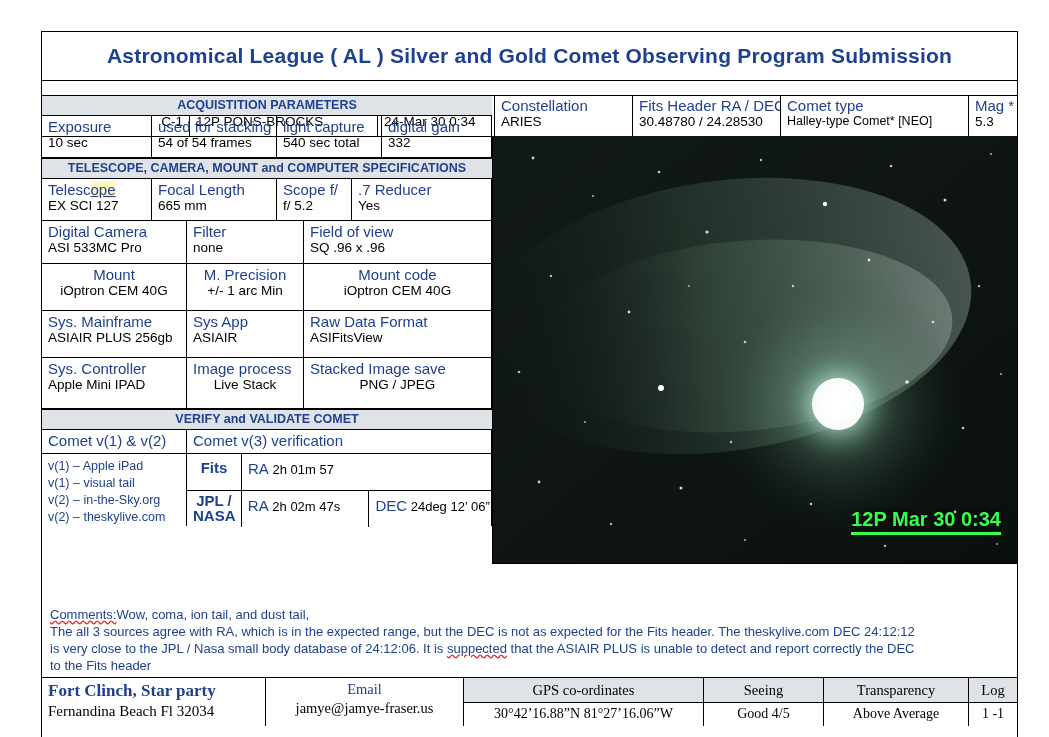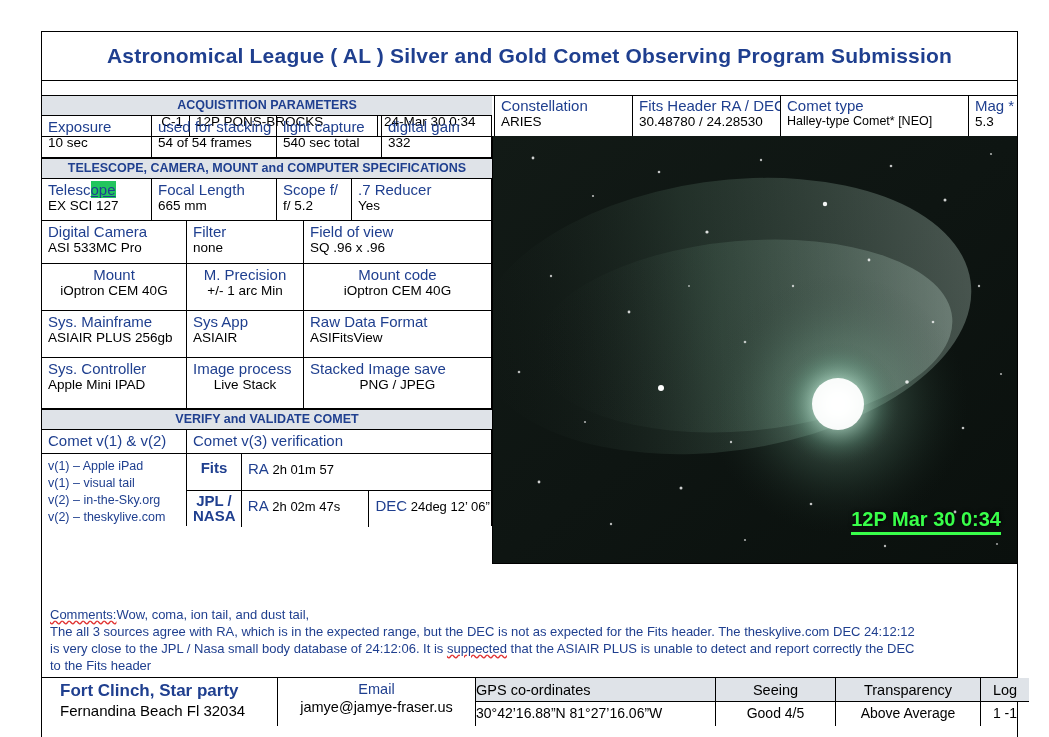--- a/index.html
+++ b/index.html
@@ -134,25 +134,26 @@
     font-size: 13px;
     line-height: 17px;
   }
   .comment-line .under-red {
     text-decoration: underline;
     text-decoration-color: #e03030;
     text-decoration-style: wavy;
   }
   .footer {
     position: absolute;
-    left: 12px;
+    left: 0;
     top: 646px;
     width: 975px;
     height: 48px;
     display: flex;
+    font-family: Liberation Serif, serif;
   }
   .foot-a {
     width: 224px;
     border-right: 1px solid #000;
     box-sizing: border-box;
     padding: 2px 6px;
   }
   .foot-title {
     color: #1f3f8f;
     font-weight: bold;
@@ -169,21 +170,21 @@
   .foot-b .lbl2 {
     color: #1f3f8f;
     font-size: 14.5px;
     padding-top: 3px;
   }
   .foot-b .v2 { font-size: 14.5px; padding-top: 2px; }
   .foot-c {
     width: 240px;
     border-right: 1px solid #000;
     box-sizing: border-box;
-    text-align: left;
+    text-align: center;
   }
   .foot-d {
     width: 120px;
     border-right: 1px solid #000;
     box-sizing: border-box;
     text-align: center;
   }
   .foot-e {
     width: 145px;
     border-right: 1px solid #000;
@@ -195,21 +196,21 @@
     box-sizing: border-box;
     text-align: center;
   }
   .grayhdr {
     background: #dfe3e8;
     font-size: 14.5px;
     padding: 4px 0 3px 0;
     border-bottom: 1px solid #000;
   }
   .footv { font-size: 14px; padding: 3px 0 0 0; }
-  .hl { background: #22c55e; text-decoration: underline; }
+  .hl { background: #fef9c3; text-decoration: underline; }
   .red { color: #d61f1f; }
   .ctr { text-align: center; }
 </style>
 </head>
 <body>
 
 <div class="page">
   <div class="sheet">
 
     <div class="title-row">

